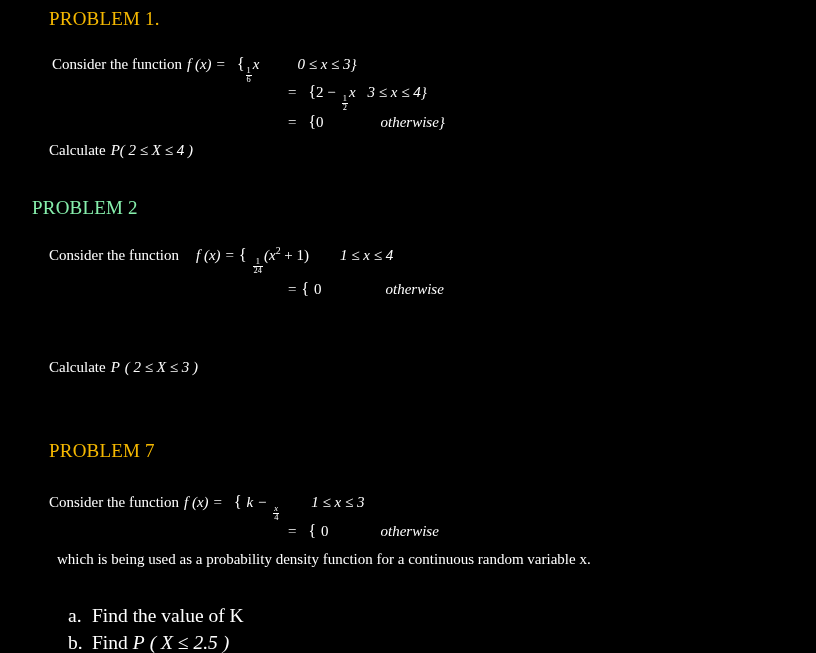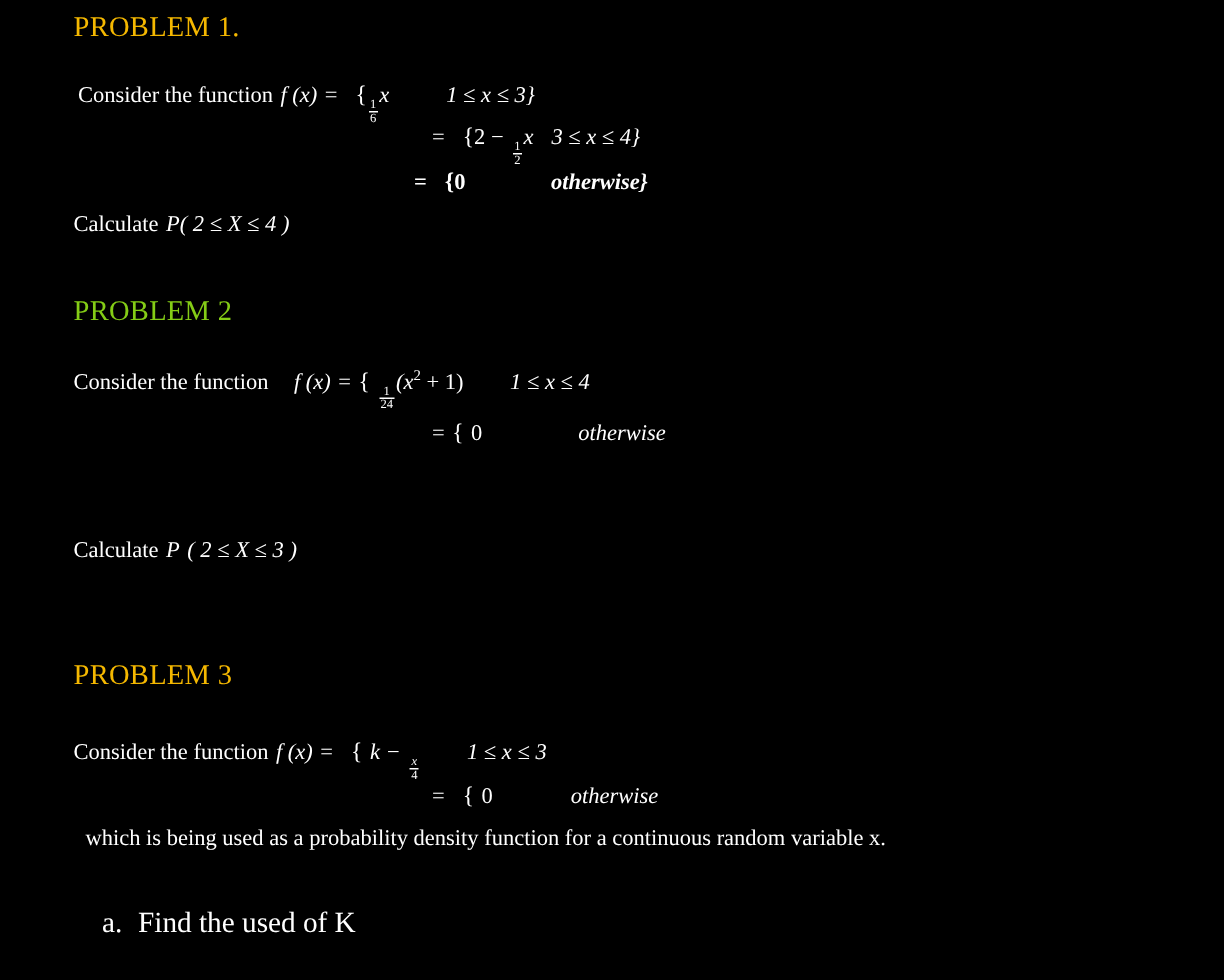--- a/index.html
+++ b/index.html
@@ -70,69 +70,72 @@
 <body style="background: rgb(0, 0, 0); color: rgb(255, 255, 255);">
 
 <div class="page">
 
   <div class="heading" style="left: 49px; top: 8px; color: rgb(245, 184, 0);">PROBLEM 1.</div>
 
   <div class="line" style="left:52px; top:56px;">
     <span>Consider the function</span><span class="sp-s"></span><span class="it">f (x)</span><span class="sp-s"></span><span>=</span><span class="sp-m"></span><span class="brace">{</span><span class="frac">
         <span class="num">1</span>
         <span class="den">6</span>
-      </span><span class="it">x</span><span class="sp-l"></span><span class="sp-m"></span><span class="it">1 ≤ x ≤ 3}</span>
+      </span><span class="it">x</span><span class="sp-l"></span><span class="sp-m"></span><span class="it">0 ≤ x ≤ 3}</span>
   </div>
 
   <div class="line" style="left:288px; top:84px;">
     <span>=</span><span class="sp-m"></span><span class="brace">{</span><span>2 −</span><span class="sp-s"></span><span class="frac">
         <span class="num">1</span>
         <span class="den">2</span>
       </span><span class="it">x</span><span class="sp-m"></span><span class="it">3 ≤ x ≤ 4}</span>
   </div>
 
-  <div class="line" style="left:276px; top:114px;font-weight:bold;">
+  <div class="line" style="left:288px; top:114px;">
     <span>=</span><span class="sp-m"></span><span class="brace">{</span><span>0</span><span class="sp-l"></span><span class="sp-l"></span><span class="sp-s"></span><span class="it">otherwise}</span>
   </div>
 
   <div class="line" style="left:49px; top:143px;">
     <span>Calculate</span><span class="sp-s"></span><span class="it">P</span><span class="it">( 2 ≤ X ≤ 4 )</span>
   </div>
 
-  <div class="heading" style="left: 49px; top: 197px; color: #84cc16;">PROBLEM 2</div>
+  <div class="heading" style="left: 32px; top: 197px; color: #86efac;">PROBLEM 2</div>
 
   <div class="line" style="left:49px; top:247px;">
     <span>Consider the function</span><span class="sp-m"></span><span class="sp-s"></span><span class="it">f (x)</span><span class="sp-s"></span><span>=</span><span class="sp-s"></span><span class="brace">{</span><span class="sp-s"></span><span class="frac">
         <span class="num">1</span>
         <span class="den">24</span>
       </span><span class="it">(x</span><span class="sup">2</span><span> + 1)</span><span class="sp-l"></span><span class="sp-s"></span><span class="it">1 ≤ x ≤ 4</span>
   </div>
 
   <div class="line" style="left:288px; top:281px;">
     <span>=</span><span class="sp-s"></span><span class="brace">{</span><span class="sp-s"></span><span>0</span><span class="sp-l"></span><span class="sp-l"></span><span class="sp-m"></span><span class="it">otherwise</span>
   </div>
 
 
   <div class="line" style="left:49px; top:360px;font-family:Liberation Serif, serif;">
     <span>Calculate</span><span class="sp-s"></span><span class="it">P</span><span class="sp-s"></span><span class="it">( 2 ≤ X ≤ 3 )</span>
   </div>
 
-  <div class="heading" style="left: 49px; top: 440px; color: rgb(245, 184, 0);">PROBLEM 3</div>
+  <div class="heading" style="left: 49px; top: 440px; color: rgb(245, 184, 0);">PROBLEM 7</div>
 
   <div class="line" style="left:49px; top:494px;">
     <span>Consider the function</span><span class="sp-s"></span><span class="it">f (x)</span><span class="sp-s"></span><span>=</span><span class="sp-m"></span><span class="brace">{</span><span class="sp-s"></span><span class="it">k −</span><span class="sp-s"></span><span class="frac">
         <span class="num it">x</span>
         <span class="den">4</span>
       </span><span class="sp-l"></span><span class="sp-s"></span><span class="it">1 ≤ x ≤ 3</span>
   </div>
 
   <div class="line" style="left:288px; top:523px;">
     <span>=</span><span class="sp-m"></span><span class="brace">{</span><span class="sp-s"></span><span>0</span><span class="sp-l"></span><span class="sp-l"></span><span class="it">otherwise</span>
   </div>
 
   <div class="line" style="left:57px; top:552px;">which is being used as a probability density function for a continuous random variable x.</div>
 
   <div class="listrow" style="left:68px; top:605px;">
-    <span class="listlabel">a.</span><span>Find the used of K</span>
+    <span class="listlabel">a.</span><span>Find the value of K</span>
   </div>
 
+  <div class="listrow" style="left:68px; top:632px;">
+    <span class="listlabel">b.</span><span>Find</span><span class="sp-s"></span><span class="it">P</span><span class="sp-s"></span><span class="it">( X ≤ 2.5 )</span>
+  </div>
 
 </div>
 
 </body></html>

